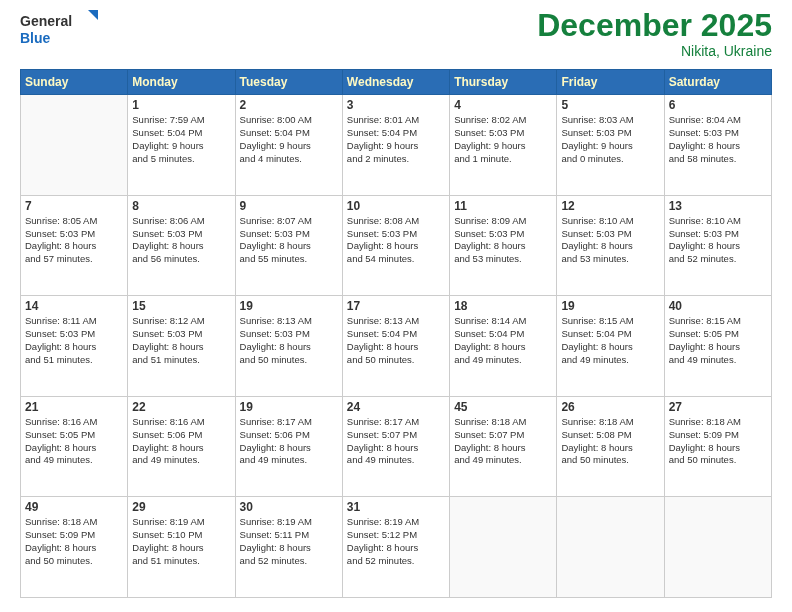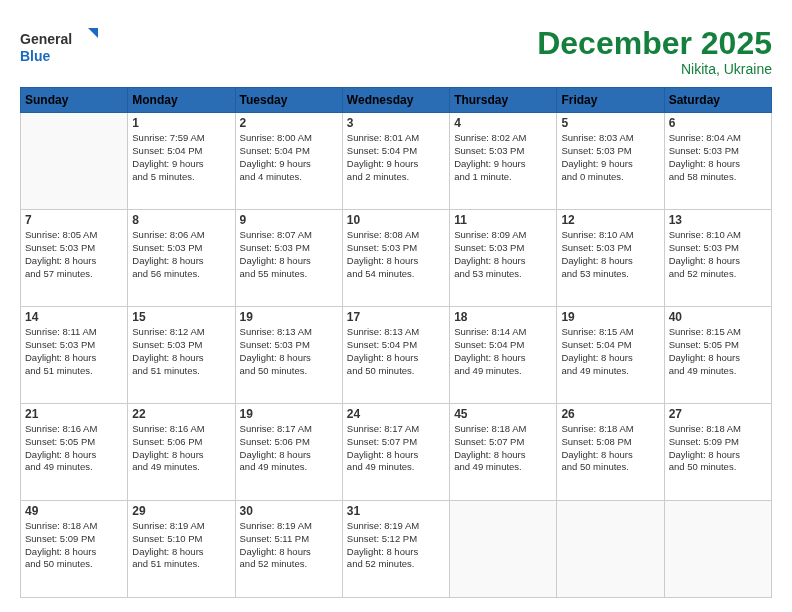--- a/index.html
+++ b/index.html
@@ -6,21 +6,21 @@
     body {
       width: 792px;
       height: 612px;
       font-family: Arial, sans-serif;
       background: #fff;
       overflow: hidden;
     }
     .page {
       width: 792px;
       height: 612px;
-      padding: 26px 20px 14px 20px;
+      padding: 8px 20px 14px 20px;
       display: flex;
       flex-direction: column;
     }
     .header {
       display: flex;
       justify-content: space-between;
       align-items: flex-start;
       margin-bottom: 10px;
     }
     .logo {
@@ -42,21 +42,21 @@
     }
     .calendar {
       flex: 1;
       border: 1px solid #ccc;
       border-collapse: collapse;
       width: 100%;
       table-layout: fixed;
     }
     .calendar th {
       background: #2a6db5;
-      color: #000000;
+      color: #fef9c3;
       font-size: 12px;
       font-weight: bold;
       padding: 5px 4px;
       text-align: left;
       border: 1px solid #2060a0;
       margin-top: 48px;
     }
     .calendar td {
       border: 1px solid #ccc;
       vertical-align: top;

